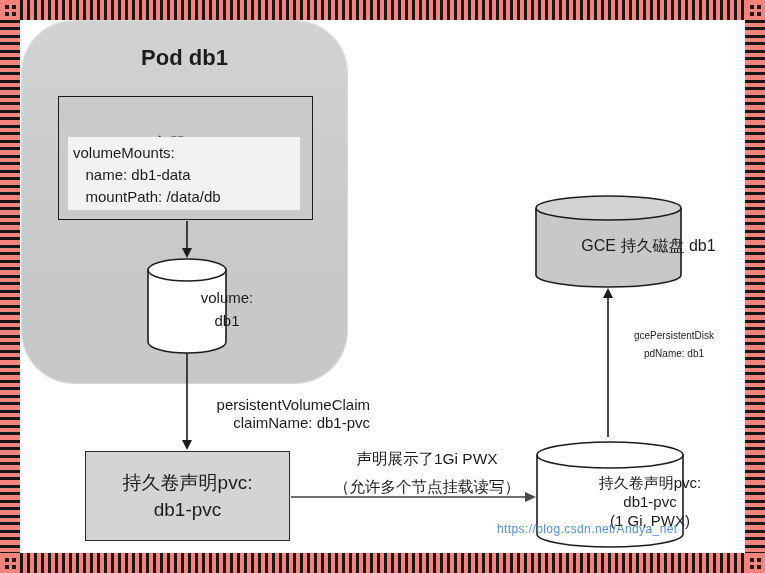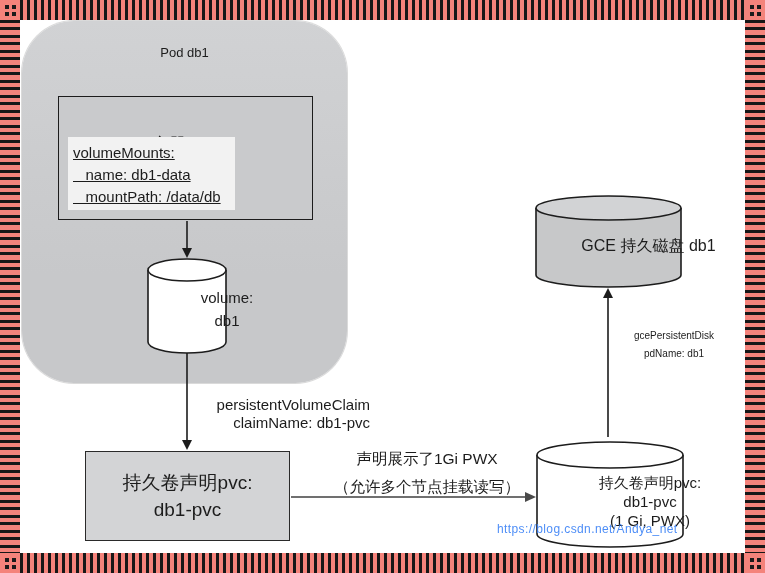--- a/index.html
+++ b/index.html
@@ -20,31 +20,30 @@
     display:grid;grid-template-columns:4px 4px;grid-template-rows:4px 4px;
     gap:3px;place-content:center;}
   .corner i{background:#1b1b1b;display:block;}
 
   
   .pod-box{
     left:22px;top:21px;width:325px;height:362px;border-radius:52px;
     background:linear-gradient(180deg,#d1d2d4 0%,#c7c8ca 70%);
     box-shadow:0 0 0 1px rgba(150,150,150,.35);
   }
-  .pod-title{left:22px;top:45px;width:325px;text-align:center;font-size:13px;}
+  .pod-title{left:22px;top:45px;width:325px;text-align:center;font-size:22px;font-weight:bold;}
   .container-box{
     left:58px;top:96px;width:255px;height:124px;
     background:#c9cacc;border:1px solid #1c1c1c;box-sizing:border-box;
   }
   .container-title{left:58px;top:104px;width:255px;text-align:center;font-size:17px;margin-top:29px;}
   .vm-box{
-    left:68px;top:137px;width:167px;height:73px;background:#f2f2f2;
+    left:68px;top:137px;width:232px;height:73px;background:#f2f2f2;
     font-size:15px;line-height:22px;white-space:pre;box-sizing:border-box;
     padding:5px 0 17px 5px;
-    text-decoration:underline;
   }
   .pvc-box{
     left:85px;top:451px;width:205px;height:90px;
     background:#d3d4d6;border:1px solid #2a2a2a;box-sizing:border-box;
     display:flex;align-items:center;justify-content:center;text-align:center;
     font-size:19px;line-height:27px;white-space:pre-line;
   }
 
   .cyl{position:absolute;}
   .cyl svg{position:absolute;left:0;top:0;}

